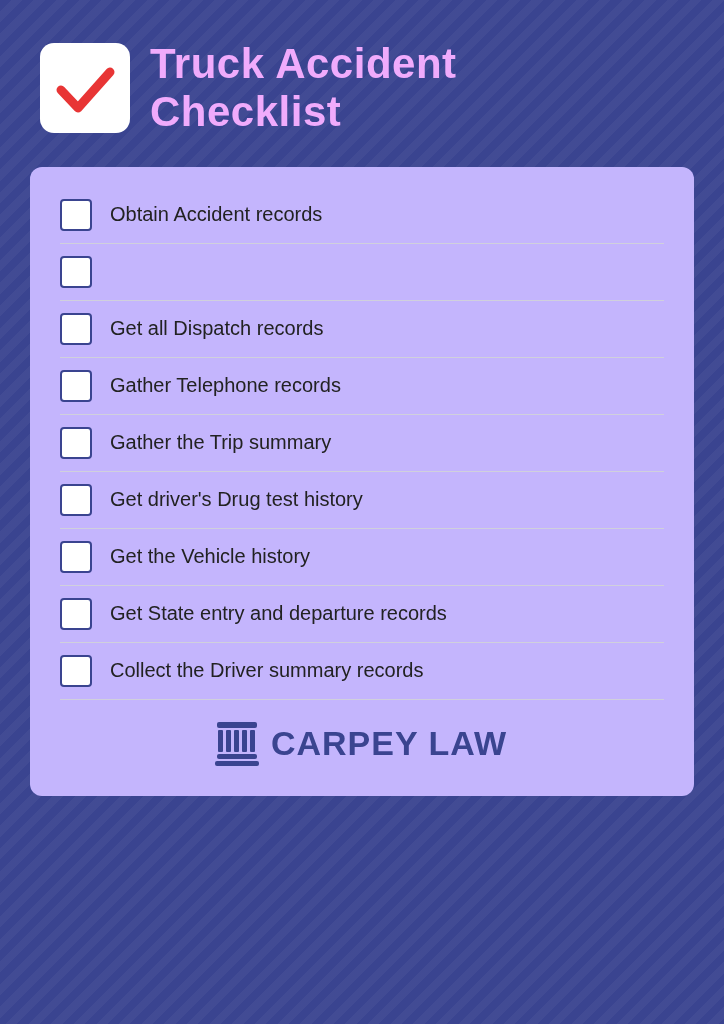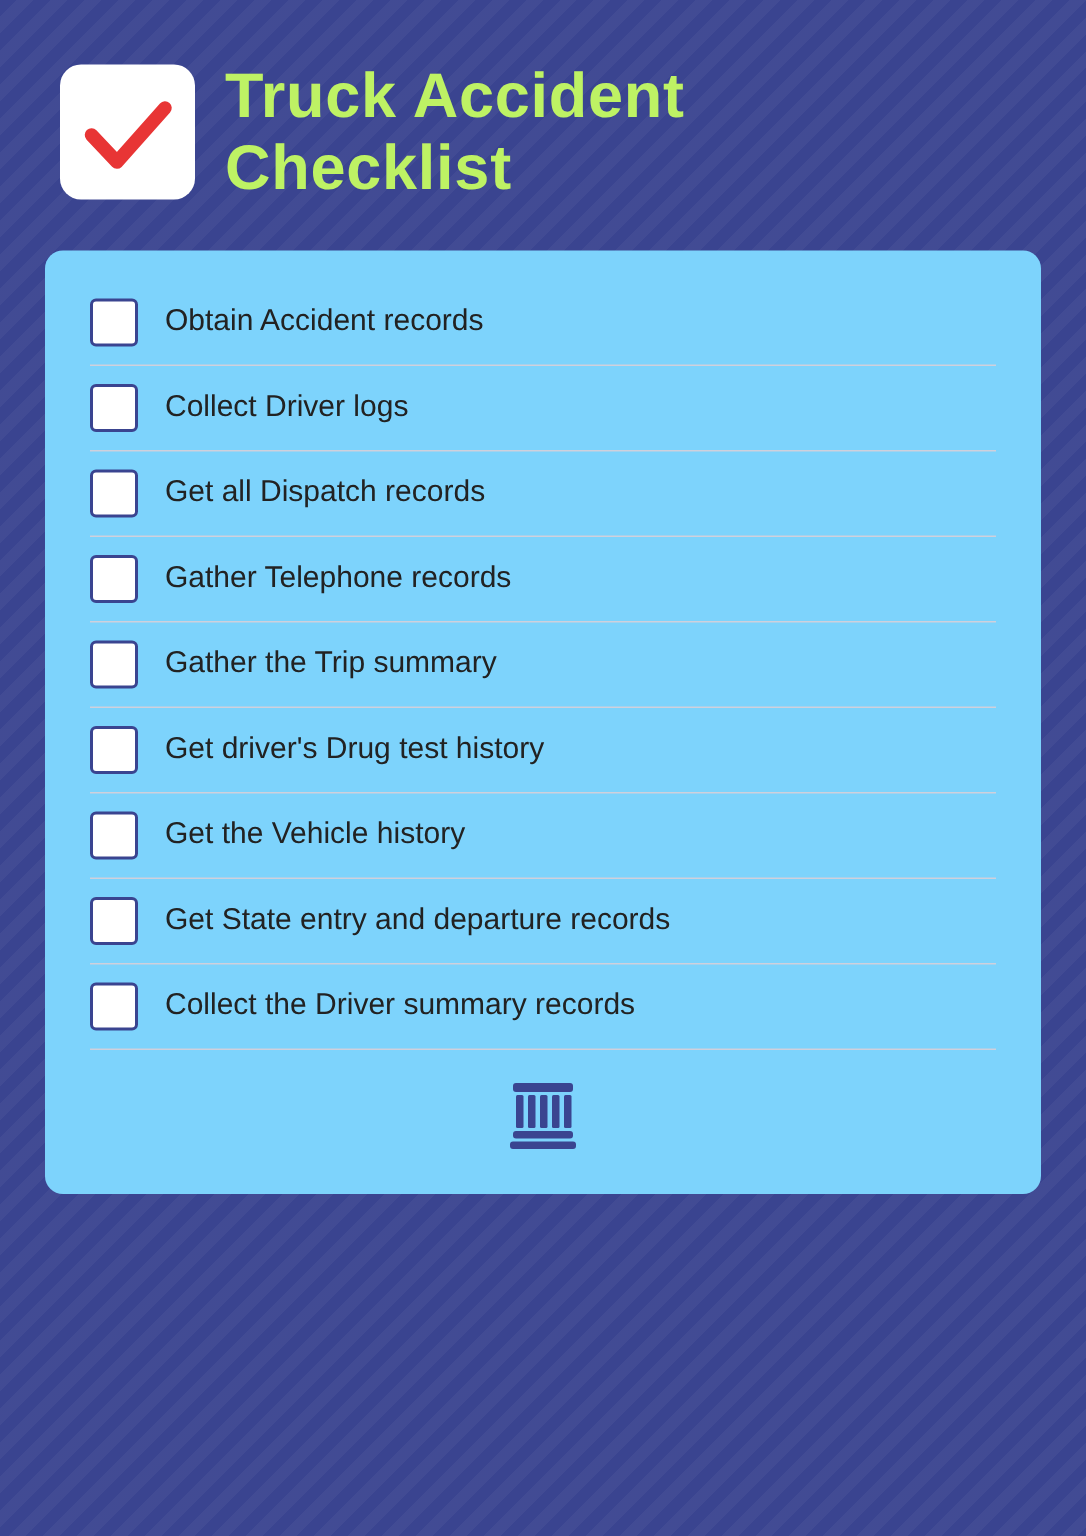--- a/index.html
+++ b/index.html
@@ -41,29 +41,29 @@
       justify-content: center;
       flex-shrink: 0;
     }
 
     .checkmark-svg {
       width: 65px;
       height: 65px;
     }
 
     .title-text {
-      color: #bef264;
+      color: #f0abfc;
       font-size: 42px;
       font-weight: 900;
       line-height: 1.15;
       letter-spacing: 0.5px;
     }
 
     .checklist-card {
-      background: #7dd3fc;
+      background: #c4b5fd;
       border-radius: 12px;
       width: 100%;
       padding: 20px 30px 30px 30px;
     }
 
     .checklist-item {
       display: flex;
       align-items: center;
       padding: 12px 0;
       border-bottom: 1px solid #d0d0dc;
@@ -166,21 +166,20 @@
 
 <div class="checklist-card">
 
   <div class="checklist-item">
     <div class="checkbox"></div>
     <span class="item-label">Obtain Accident records</span>
   </div>
 
   <div class="checklist-item">
     <div class="checkbox"></div>
-    <span class="item-label">Collect Driver logs</span>
   </div>
 
   <div class="checklist-item">
     <div class="checkbox"></div>
     <span class="item-label">Get all Dispatch records</span>
   </div>
 
   <div class="checklist-item">
     <div class="checkbox"></div>
     <span class="item-label">Gather Telephone records</span>
@@ -219,15 +218,16 @@
       <div class="pillar-columns">
         <div class="pillar-col"></div>
         <div class="pillar-col"></div>
         <div class="pillar-col"></div>
         <div class="pillar-col"></div>
         <div class="pillar-col"></div>
       </div>
       <div class="pillar-base"></div>
       <div class="pillar-base2"></div>
     </div>
+    <span class="footer-text">CARPEY LAW</span>
   </div>
 
 </div>
 
 </body></html>

